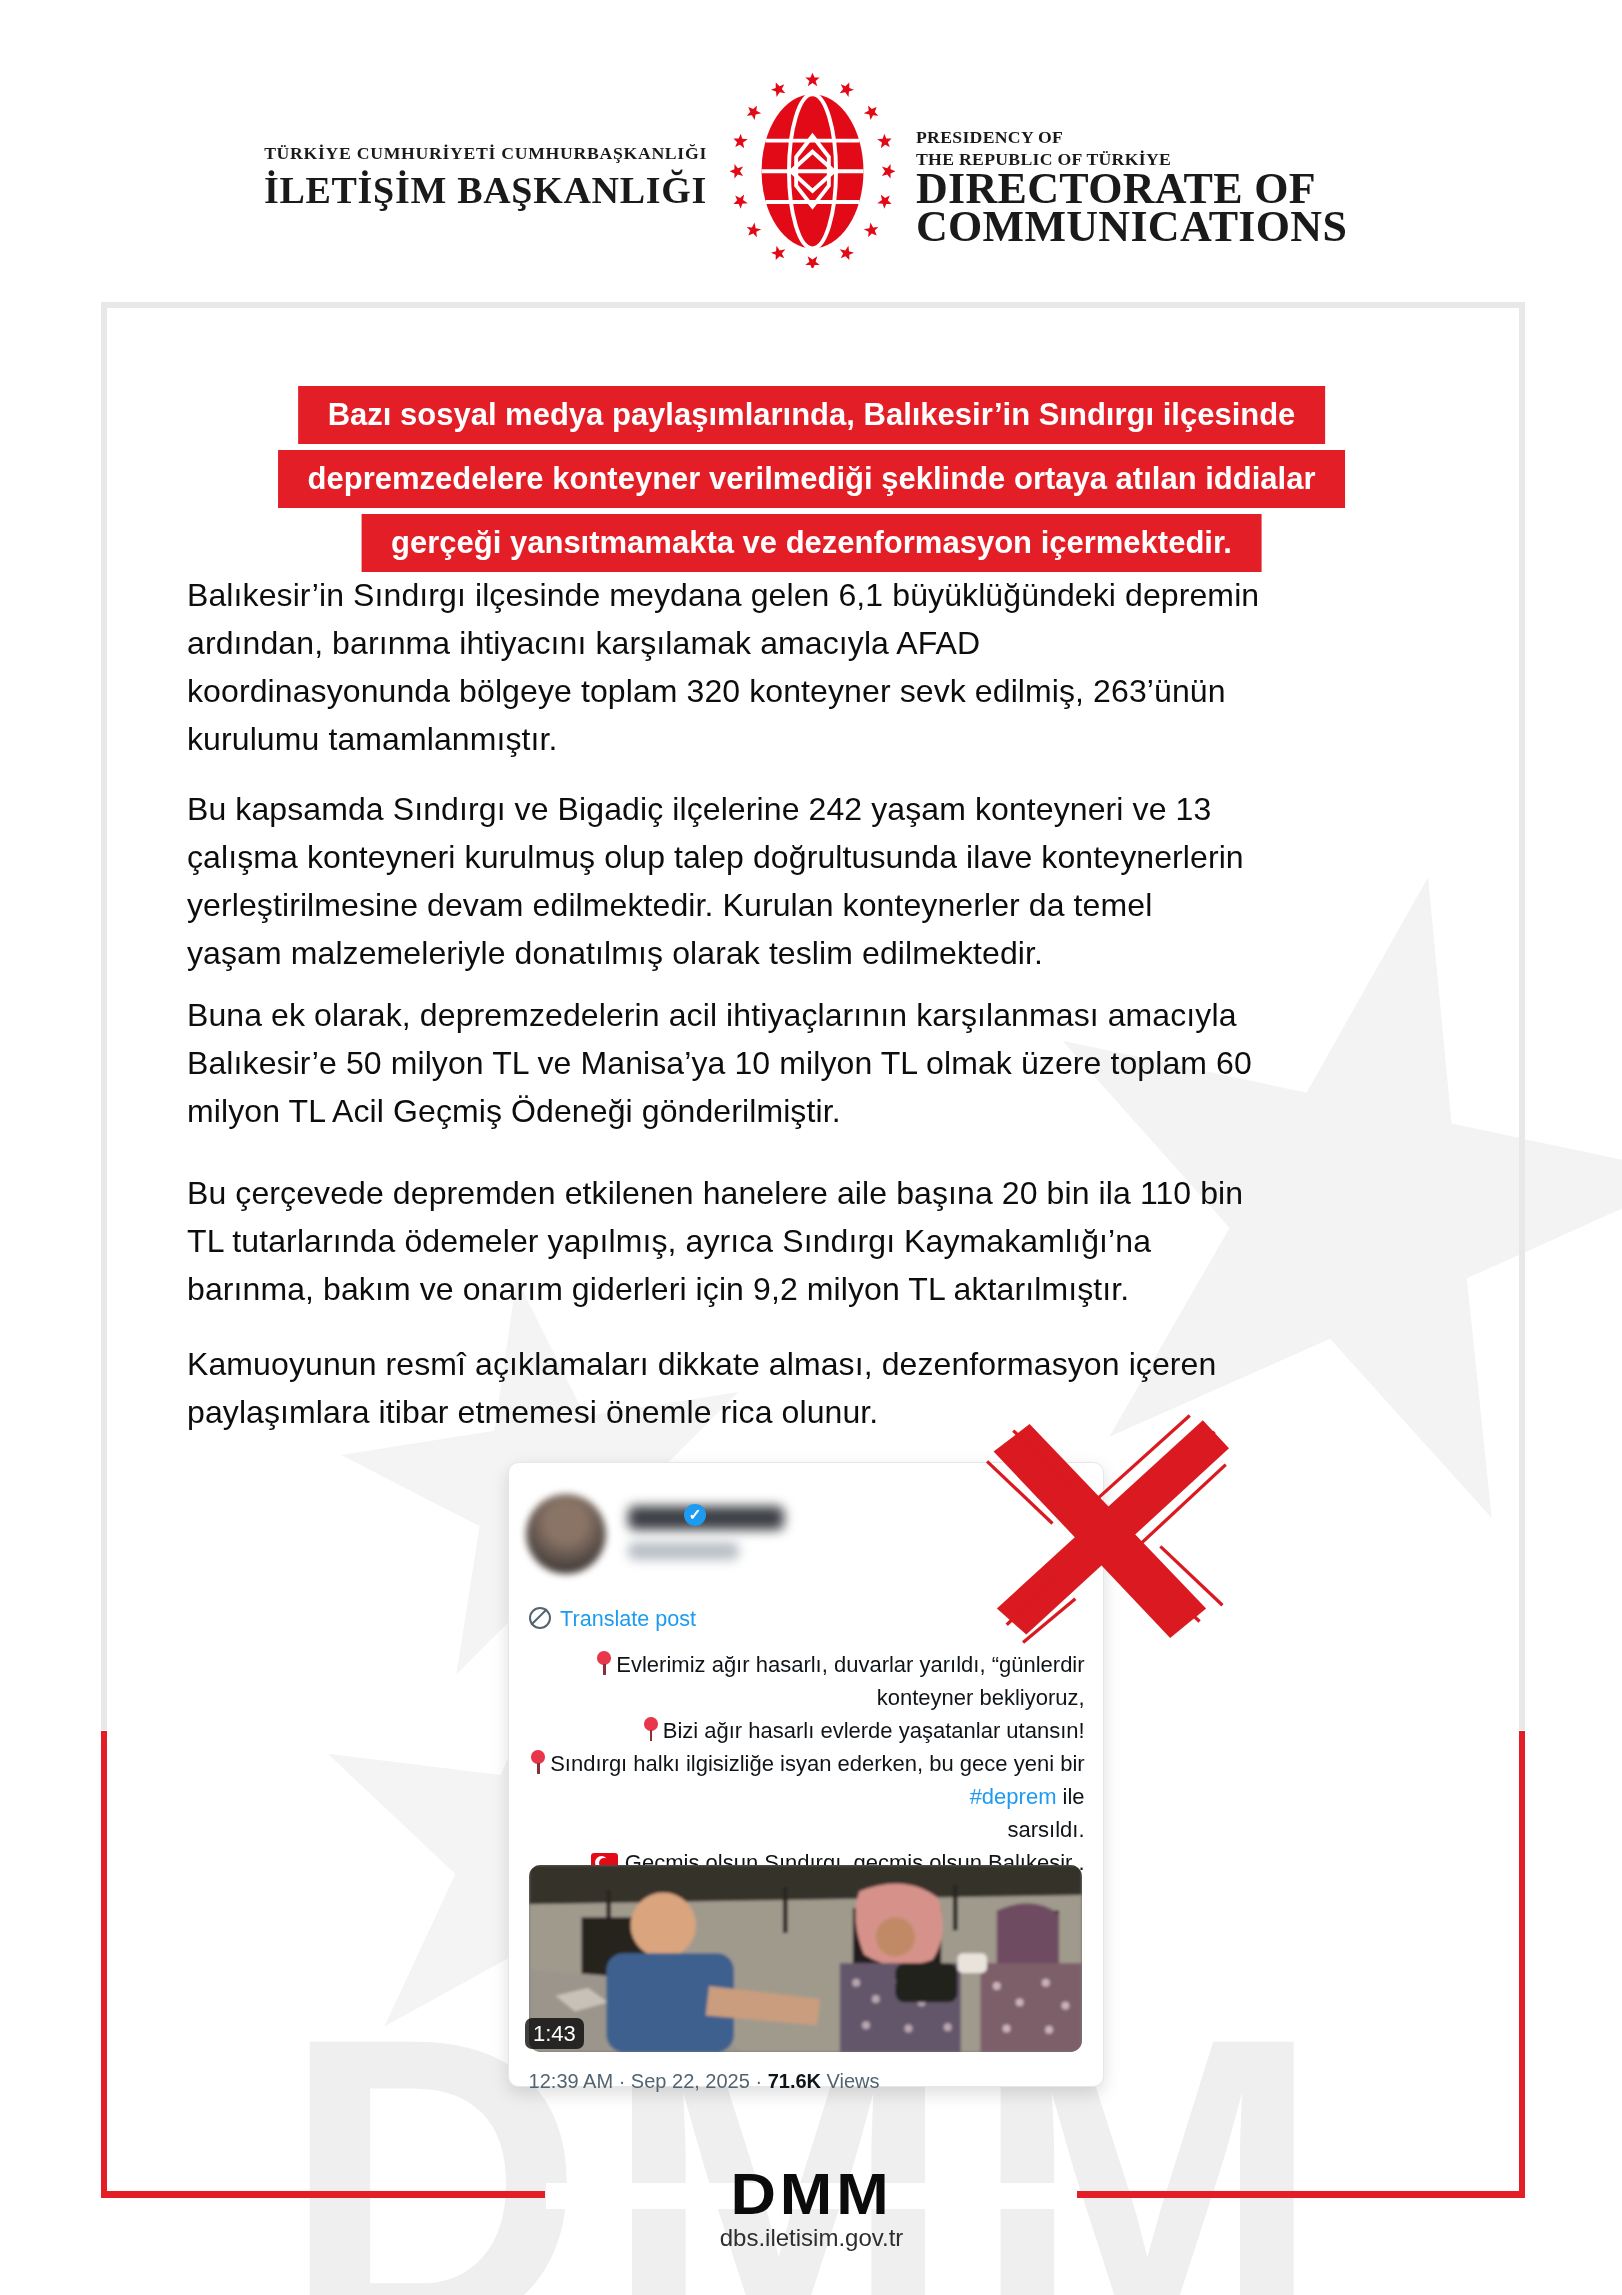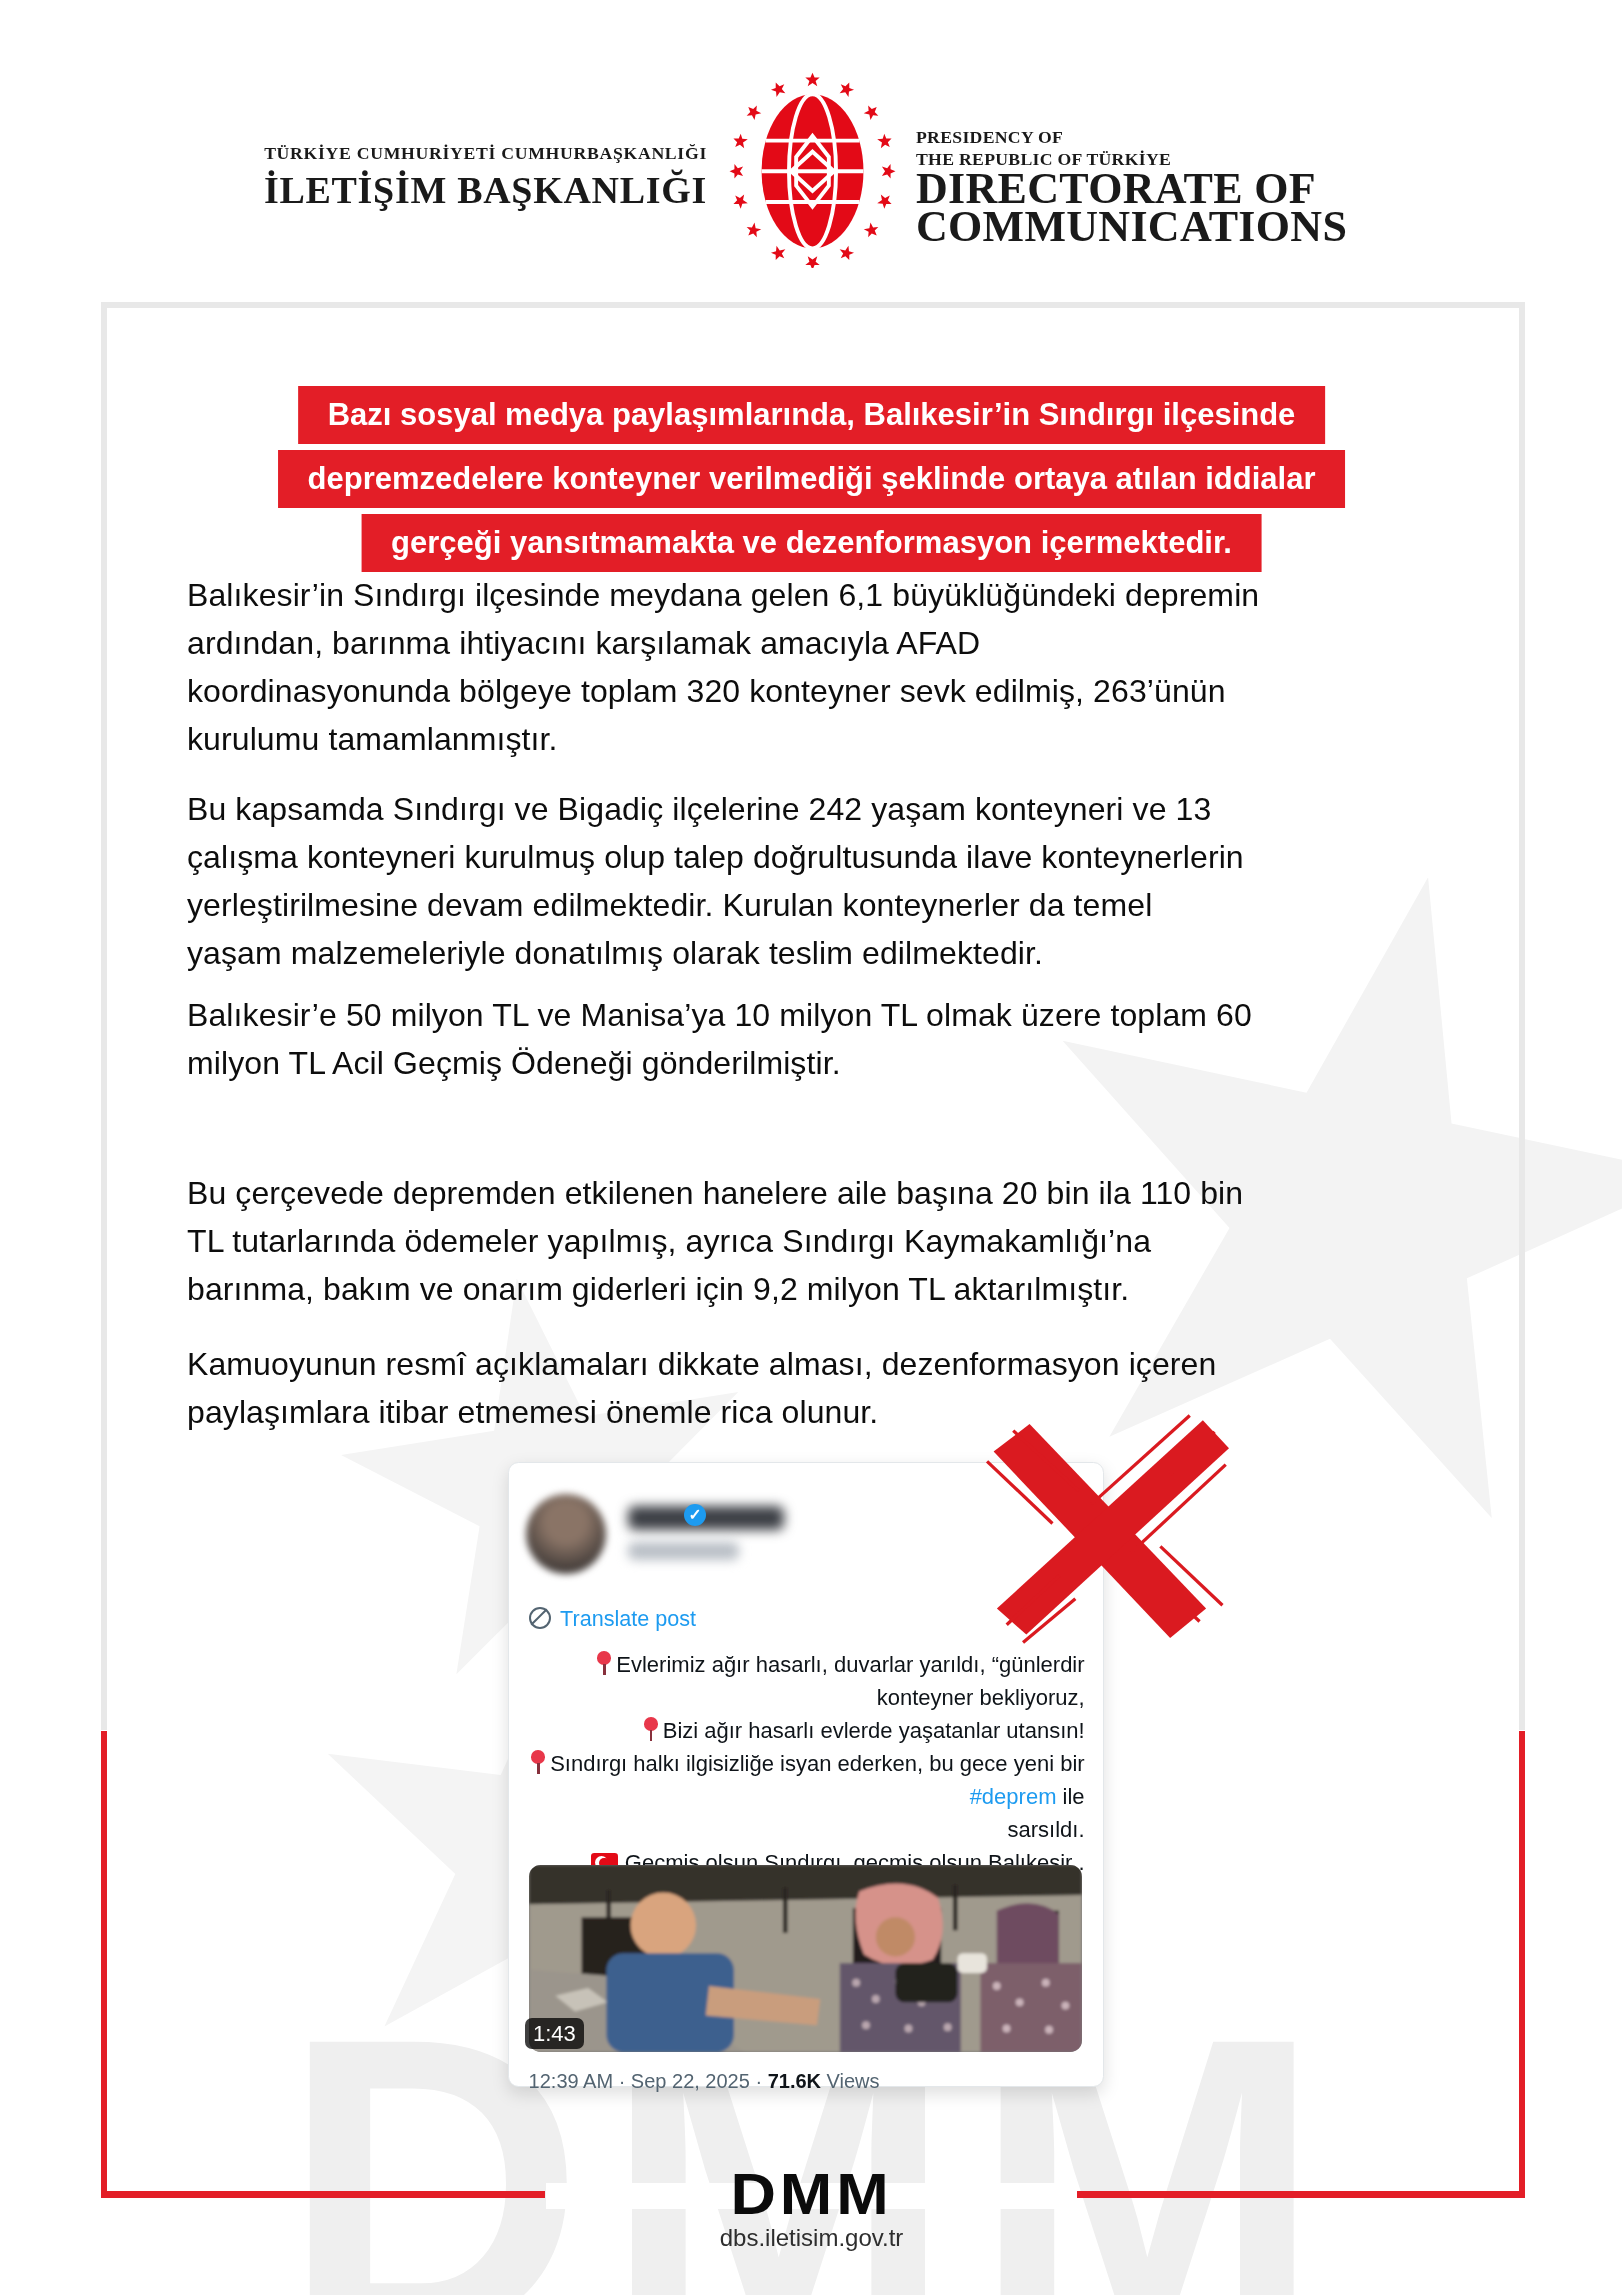--- a/index.html
+++ b/index.html
@@ -139,20 +139,21 @@
     <div>koordinasyonunda bölgeye toplam 320 konteyner sevk edilmiş, 263’ünün</div>
     <div>kurulumu tamamlanmıştır.</div>
   </div>
   <div class="para" style="top:785px;">
     <div>Bu kapsamda Sındırgı ve Bigadiç ilçelerine 242 yaşam konteyneri ve 13</div>
     <div>çalışma konteyneri kurulmuş olup talep doğrultusunda ilave konteynerlerin</div>
     <div>yerleştirilmesine devam edilmektedir. Kurulan konteynerler da temel</div>
     <div>yaşam malzemeleriyle donatılmış olarak teslim edilmektedir.</div>
   </div>
   <div class="para" style="top:991px;">
+    <div>Buna ek olarak, depremzedelerin acil ihtiyaçlarının karşılanması amacıyla</div>
     <div>Balıkesir’e 50 milyon TL ve Manisa’ya 10 milyon TL olmak üzere toplam 60</div>
     <div>milyon TL Acil Geçmiş Ödeneği gönderilmiştir.</div>
   </div>
   <div class="para" style="top:1169px;">
     <div>Bu çerçevede depremden etkilenen hanelere aile başına 20 bin ila 110 bin</div>
     <div>TL tutarlarında ödemeler yapılmış, ayrıca Sındırgı Kaymakamlığı’na</div>
     <div>barınma, bakım ve onarım giderleri için 9,2 milyon TL aktarılmıştır.</div>
   </div>
   <div class="para" style="top:1340px;">
     <div>Kamuoyunun resmî açıklamaları dikkate alması, dezenformasyon içeren</div>

